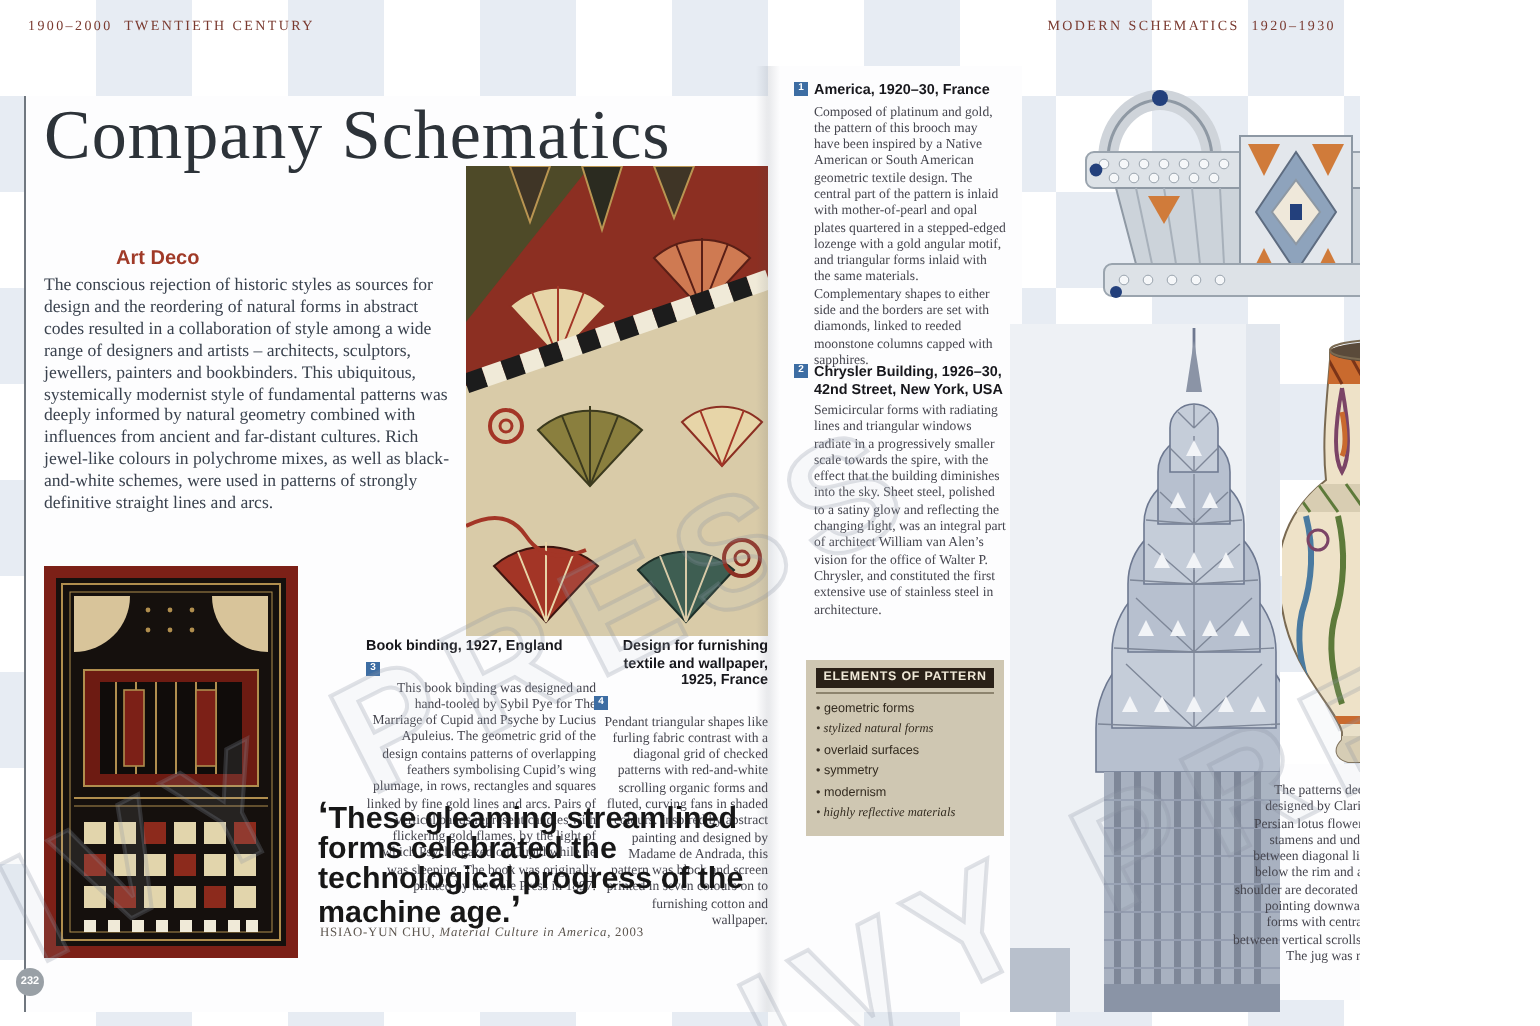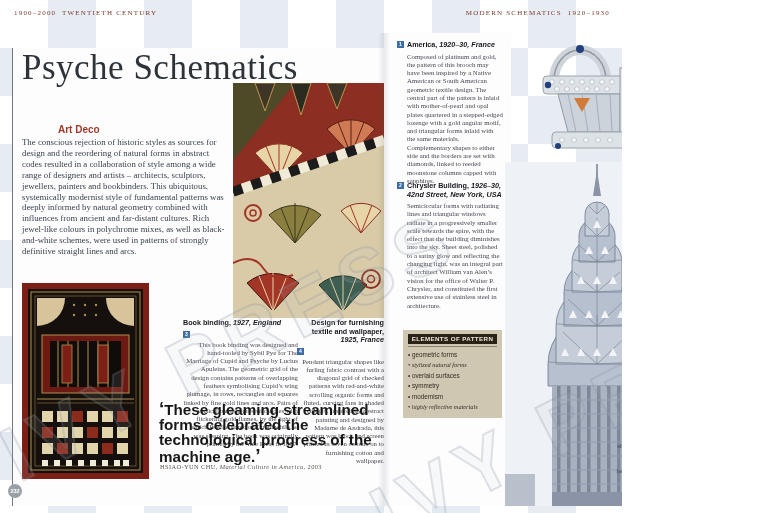--- a/index.html
+++ b/index.html
@@ -1,16 +1,16 @@
 <!DOCTYPE html>
 <html><head>
 <meta charset="utf-8">
 <style>
   html,body{margin:0;padding:0;}
-  .stage{position:relative;width:622px;height:513px;overflow:hidden;
+  .stage{position:relative;width:680px;height:513px;overflow:hidden;
     background-color:#ffffff;
     background-image:
       linear-gradient(45deg,#e7ecf3 25%,transparent 25%,transparent 75%,#e7ecf3 75%),
       linear-gradient(45deg,#e7ecf3 25%,transparent 25%,transparent 75%,#e7ecf3 75%);
     background-size:96px 96px;background-position:0 0,48px 48px;
     font-family:"Liberation Sans",sans-serif;}
   .abs{position:absolute;}
   
   .runhead{position:absolute;top:9px;font:7px "Liberation Serif",serif;letter-spacing:1.2px;
     color:#7a3a30;white-space:pre;text-transform:uppercase;}
@@ -21,21 +21,21 @@
   .fold{left:378px;top:33px;width:12px;height:473px;z-index:3;
     background:linear-gradient(90deg,rgba(60,70,85,0) 0%,rgba(60,70,85,.10) 45%,rgba(60,70,85,.10) 55%,rgba(60,70,85,0) 100%);}
   
   .title{left:22px;top:50px;font:35px/36px "Liberation Serif",serif;color:#2d3339;letter-spacing:.5px;z-index:4;}
   .subtitle{left:22px;top:88px;font:28px/30px "Liberation Serif",serif;color:#9ba3af;z-index:4;}
   .artdeco{left:22px;top:124px;font:bold 10px/11px "Liberation Sans",sans-serif;color:#a03a28;z-index:4;margin-left:36px;}
   .intro{left:22px;top:137px;width:207px;font:8.8px/10.9px "Liberation Serif",serif;color:#3a424e;z-index:4;}
   
   .cap{z-index:4;}
   .cap-head{display:flex;align-items:flex-start;gap:3px;font:bold 7.2px/8.5px "Liberation Sans",sans-serif;color:#17171c;}
-  .cap-head .ti{font-style:italic;}
+  .cap-head .ti{}
   .cap-head.r{justify-content:flex-end;text-align:right;flex-direction:column;}
   .badge{flex:0 0 auto;width:7px;height:7px;background:#3d6da3;color:#fff;
     font:bold 5px/7px "Liberation Sans",sans-serif;text-align:center;}
   .cap p{margin:3px 0 0 0;font:6.8px/8.3px "Liberation Serif",serif;color:#46464f;}
   .cap.r p{text-align:right;}
   .cap.l p{margin-left:10px;text-align:left;}
   .cap3{left:183px;top:319px;width:115px;}
   .cap4{left:297px;top:319px;width:87px;}
   .cap1{left:397px;top:41px;width:106px;}
   .cap2{left:397px;top:182px;width:106px;}
@@ -72,21 +72,21 @@
 <div class="stage">
 
   <div class="runhead" style="left:14px;">1900–2000  TWENTIETH CENTURY</div>
   <div class="runhead" style="right:12px;text-align:right;">MODERN SCHEMATICS  1920–1930</div>
 
   <div class="abs pageL"></div>
   <div class="abs pageRcol"></div>
   <div class="abs jugbg"></div>
   <div class="abs fold"></div>
 
-  <div class="abs title">Psyche Schematics</div>
+  <div class="abs title">Company Schematics</div>
   <div class="abs artdeco">Art Deco</div>
   <div class="abs intro">The conscious rejection of historic styles as sources for design and the reordering of natural forms in abstract codes resulted in a collaboration of style among a wide range of designers and artists – architects, sculptors, jewellers, painters and bookbinders. This ubiquitous, systemically modernist style of fundamental patterns was deeply informed by natural geometry combined with influences from ancient and far-distant cultures. Rich jewel-like colours in polychrome mixes, as well as black-and-white schemes, were used in patterns of strongly definitive straight lines and arcs.</div>
 
   <div class="abs fig" style="left:233px;top:83px;width:151px;height:235px;">
     <svg width="151" height="235" viewBox="0 0 151 235">
       <rect width="151" height="235" fill="#d9cba8"></rect>
       <rect width="151" height="110" fill="#8c2f22"></rect>
       <polygon points="0,0 62,0 0,78" fill="#4e4a28"></polygon>
       <polygon points="0,110 151,58 151,235 0,235" fill="#d9cba8"></polygon>
 

